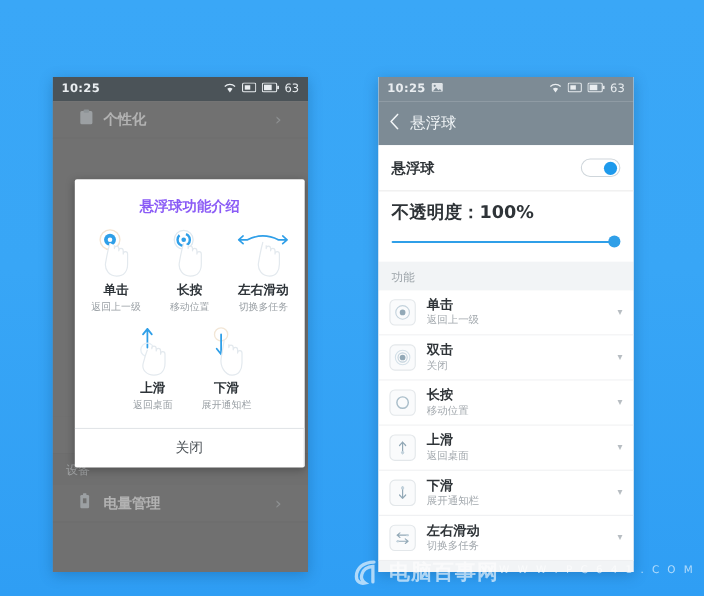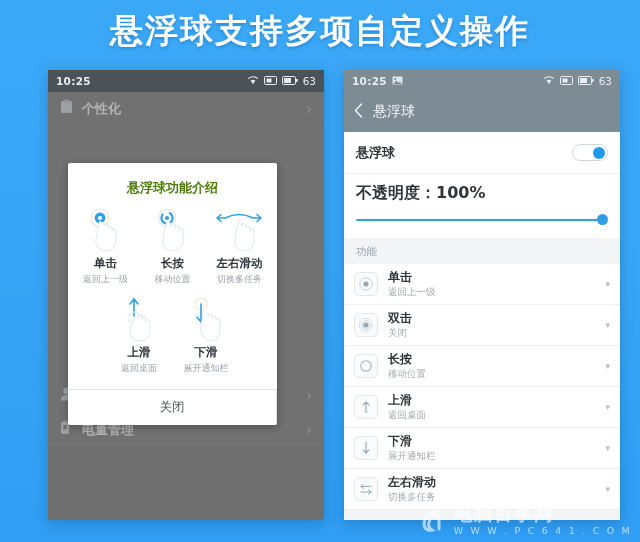--- a/index.html
+++ b/index.html
@@ -20,21 +20,21 @@
     display: flex; align-items: center; justify-content: center;
   }
   .banner-title {
     font-size: 33px; font-weight: bold; color: #ffffff;
     letter-spacing: 2px;
     text-shadow: 0 2px 3px rgba(20,90,150,0.35);
     white-space: nowrap;
   }
   
   .phone {
-    position: absolute; top: 70px; width: 276px; height: 450px;
+    position: absolute; top: 70px; width: 232px; height: 450px;
     background: #8d8d8d; overflow: hidden;
     box-shadow: 0 3px 12px rgba(10,60,110,0.30);
   }
   .phone-left { left: 48px; }
   .phone-right { left: 344px; background: #f2f4f6; }
 
   
   .statusbar {
     height: 22px; background: #4b5358; color: #e9edf0;
     display: flex; align-items: center; padding: 0 8px;
@@ -50,42 +50,42 @@
   
   .settings-head {
     height: 40px; background: #7b8a93; display: flex; align-items: center;
     padding: 0 12px; color: #dfe6ea;
   }
   .settings-title { font-size: 14px; }
   .search-ic { margin-left: auto; }
 
   .set-row {
     display: flex; align-items: center; height: 34px;
-    background: #8e8e8e; padding: 0 12px; color: #f2f2f2;
+    background: #8e8e8e; padding: 0 24px; color: #f2f2f2;
     border-bottom: 1px solid #868686;
   }
   .set-row .row-ic { width: 22px; color: #d8dde0; }
   .set-row .row-label { font-size: 13px; font-weight: 600; }
   .set-row .chev { margin-left: auto; color: #b9bdbf; font-size: 15px; }
   .set-section {
     height: 28px; display: flex; align-items: center; padding: 0 12px;
     background: #8a8a8a; color: #d3d6d8; font-size: 11px;
   }
   .set-fill { background: #8e8e8e; }
 
   
   .scrim { position: absolute; inset: 22px 0 0 0; background: rgba(60,60,60,0.35); }
   .dialog {
     position: absolute; left: 20px; top: 93px; width: 209px;
     background: #ffffff; border-radius: 2px;
     box-shadow: 0 2px 8px rgba(0,0,0,0.28);
     overflow: hidden;
   }
   .dialog-title {
-    text-align: center; font-size: 13px; color: #4d7c0f;
+    text-align: center; font-size: 13px; color: #8b5cf6;
     padding: 16px 0 4px; font-weight: 600;
   }
   .gesture-grid { display: flex; flex-wrap: wrap; padding: 2px 4px 8px; }
   .gcell { width: 33.33%; text-align: center; padding: 4px 0 6px; }
   .gcell.spacer { width: 16.66%; }
   .gicon { height: 46px; display: flex; align-items: flex-end; justify-content: center; }
   .gname { font-size: 11.5px; color: #2d3338; font-weight: bold; margin-top: 3px; }
   .gdesc { font-size: 9px; color: #9aa0a5; margin-top: 2px; }
   .dialog-actions { display: flex; border-top: 1px solid #e2e5e8; }
   .dlg-btn {
@@ -149,32 +149,29 @@
   
   .watermark {
     position: absolute; right: 8px; bottom: 6px; display: flex;
     align-items: center; gap: 4px; opacity: .62;
   }
   .wm-logo {
     width: 32px; height: 32px; border-radius: 50%;
     display: flex; align-items: center; justify-content: center;
     color: #fff; font-size: 19px; font-style: italic; font-weight: bold;
   }
-  .wm-texts { display: flex; flex-direction: column; line-height: 1; }
+  .wm-texts { display: flex; flex-direction: row; line-height: 1; }
   .wm-cn { font-size: 19px; font-weight: bold; color: #ffffff; letter-spacing: 1px; }
   .wm-url { font-size: 9.5px; color: #ffffff; letter-spacing: 2.2px; margin-top: 3px; }
 </style>
 </head>
 <body>
 
 <div class="stage">
 
-  <div class="banner">
-    <div class="banner-title">悬浮球支持多项自定义操作</div>
-  </div>
 
   <div class="phone phone-left">
 
     <div class="statusbar">
       <span class="sb-time">10:25</span>
       <span class="sb-right">
         <span class="ic">
           <svg width="12" height="10" viewBox="0 0 12 10">
               <path d="M6 9.2 L3.6 5.6 A4.4 4.4 0 0 1 8.4 5.6 Z" fill="#e9edf0"></path>
               <path d="M1.3 3.6 A7 7 0 0 1 10.7 3.6" stroke="#e9edf0" stroke-width="1.1" fill="none"></path>
@@ -215,20 +212,23 @@
       <span class="row-ic">
         <svg width="13" height="14" viewBox="0 0 13 14">
             <circle cx="6.5" cy="4" r="3.2" fill="#cfd6da"></circle>
             <path d="M0.8 13.5a5.7 5.7 0 0 1 11.4 0z" fill="#cfd6da"></path>
           </svg>
       </span>
       <span class="row-label">其他账户</span>
       <span class="chev">›</span>
     </div>
 
+    <div class="set-section">
+      <span>设备</span>
+    </div>
 
     <div class="set-row">
       <span class="row-ic">
         <svg width="10" height="15" viewBox="0 0 10 15">
             <rect x="1" y="2" width="8" height="12" rx="1.2" fill="#cfd6da"></rect>
             <rect x="3.4" y="0.4" width="3.2" height="1.8" rx="0.6" fill="#cfd6da"></rect>
             <rect x="3.4" y="5" width="3.2" height="4.5" fill="#8e8e8e"></rect>
           </svg>
       </span>
       <span class="row-label">电量管理</span>

